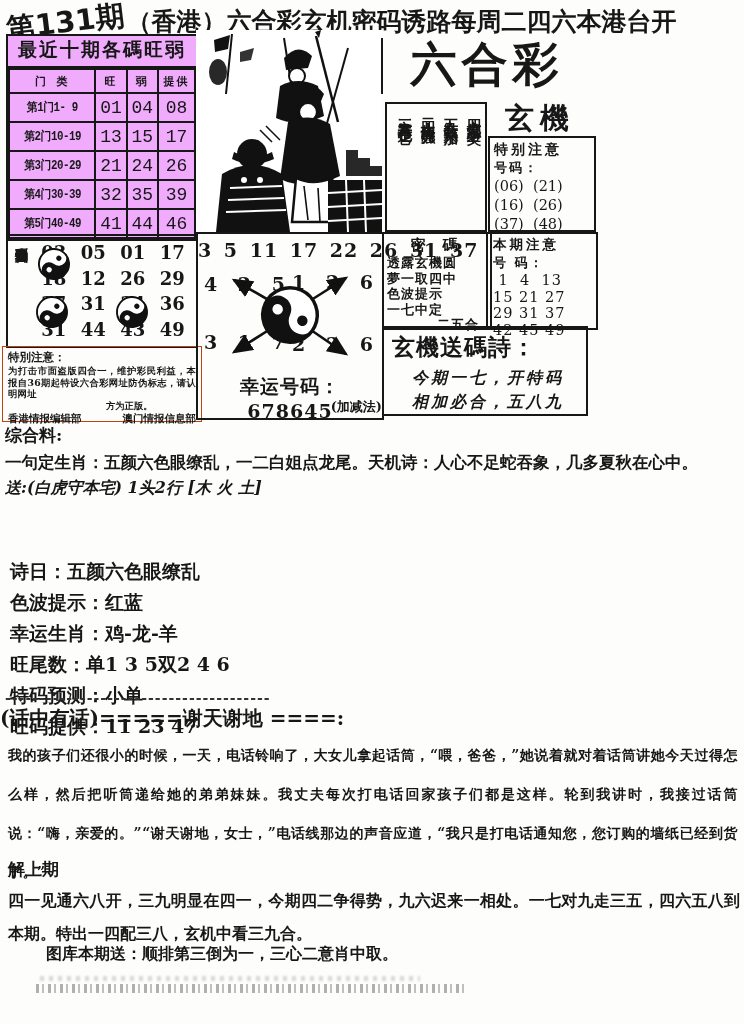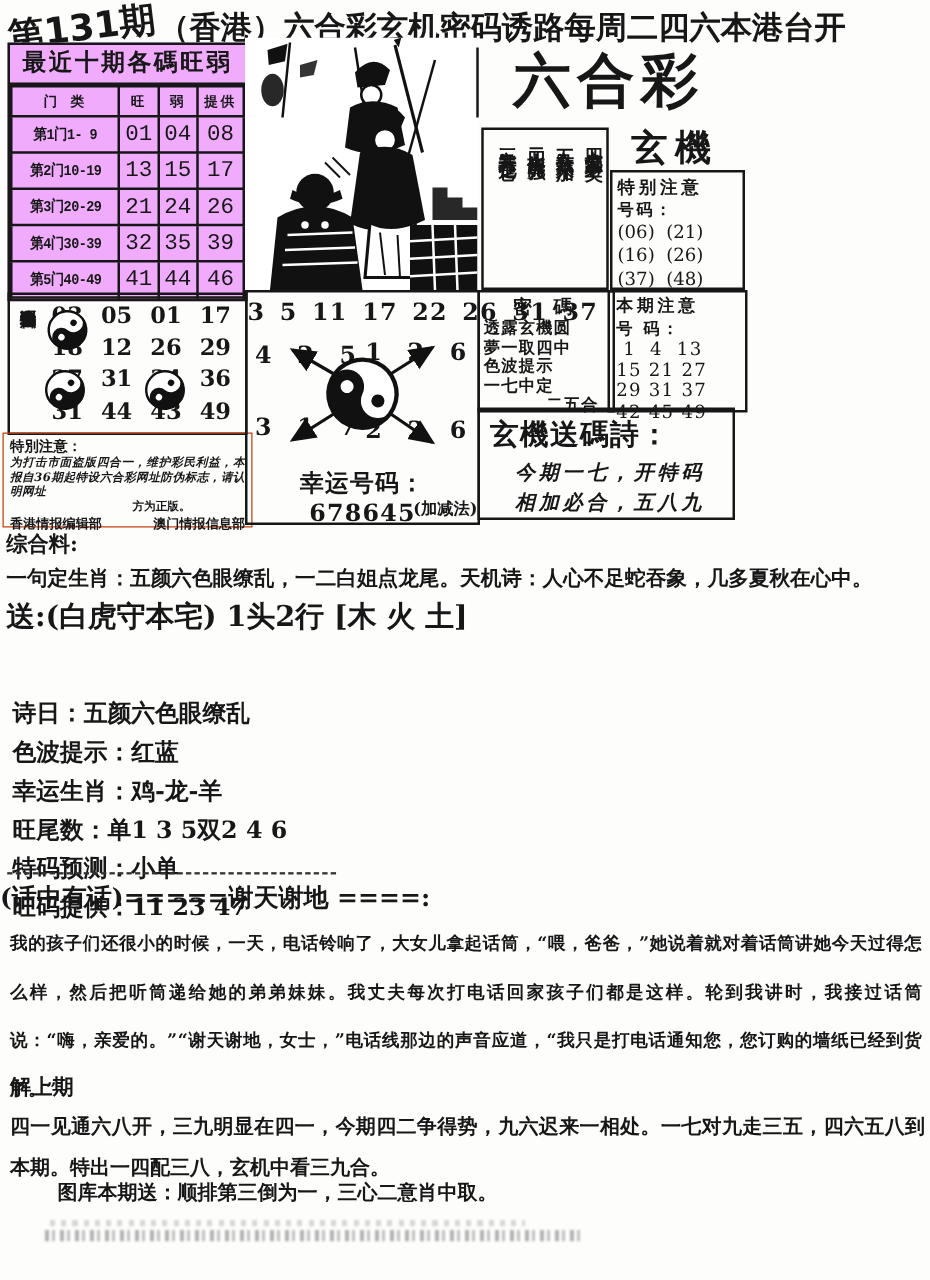--- a/index.html
+++ b/index.html
@@ -52,21 +52,21 @@
            grid-template-columns:repeat(4,1fr);grid-auto-rows:25.5px;font-weight:bold;}
   .lk-grid div{font-size:18px;text-align:center;line-height:25px;}
   .yy-s{position:absolute;width:32px;height:32px;}
   .yy1{left:30px;top:12px;transform:rotate(40deg);}
   .yy2{left:28px;top:60px;transform:rotate(40deg);}
   .yy3{left:108px;top:60px;transform:rotate(40deg);}
 
   
   .noticebox{left:2px;top:346px;width:188px;height:68px;border:1px solid #c2410c;padding:3px 5px;}
   .nt-title{font-size:11.5px;font-weight:800;}
-  .nt-body{font-size:9.3px;font-weight:800;line-height:11.5px;letter-spacing:0.3px;text-align:justify;font-style:italic;}
+  .nt-body{font-size:9.3px;font-weight:800;line-height:11.5px;letter-spacing:0.3px;text-align:justify;}
   .nt-body2{font-size:9.3px;font-weight:800;padding-left:98px;line-height:11px;}
   .nt-signs{display:flex;justify-content:space-between;font-size:10.5px;font-weight:800;margin-top:1px;}
 
   
   .midpanel{left:196px;top:232px;width:184px;height:184px;border:2px solid #171717;}
   .mp-top{position:absolute;left:0;top:5px;width:100%;text-align:center;font-size:19px;
           font-weight:800;word-spacing:4px;letter-spacing:1px;white-space:pre;}
   .mp-c{position:absolute;font-size:19px;font-weight:800;letter-spacing:7px;white-space:pre;}
   .mp-tl{left:6px;top:39px;}  .mp-tr{right:2px;top:37px;}
   .mp-bl{left:6px;top:97px;}  .mp-br{right:2px;top:99px;}
@@ -88,21 +88,21 @@
   
   .giftbox{left:382px;top:326px;width:202px;height:86px;border:2px solid #171717;}
   .gp-title{position:absolute;left:8px;top:4px;font-size:23px;font-weight:900;letter-spacing:1px;}
   .gp-line{position:absolute;font-size:16px;font-weight:800;font-style:italic;letter-spacing:3px;}
   .gp-l1{left:28px;top:40px;}
   .gp-l2{left:28px;top:64px;}
 
   
   .zh-title{left:5px;top:424px;font-size:17px;font-weight:600;}
   .zh-line1{left:5px;top:452px;width:736px;font-size:16.5px;font-weight:600;white-space:nowrap;}
-  .zh-line2{left:5px;top:478px;font-size:23px;font-weight:600;}
+  .zh-line2{left:5px;top:478px;font-size:16px;font-weight:600;font-style:italic;}
   .bx-title{left:38px;top:528px;font-size:19px;font-weight:800;}
   .bx-lines{left:10px;top:556px;}
   .bx-lines div{font-size:19px;font-weight:700;line-height:31px;}
   .sep{left:5px;top:690px;font-size:14px;font-weight:800;letter-spacing:1px;color:#333;}
   .hz-title{left:0;top:705px;font-size:20px;font-weight:800;}
   .hz-par{left:8px;top:736px;width:730px;font-size:14px;font-weight:700;line-height:39px;
           text-align:justify;letter-spacing:0.5px;}
   .jq-title{left:8px;top:858px;font-size:17px;font-weight:700;}
   .jq-par{left:8px;top:884px;width:732px;font-size:16px;font-weight:600;line-height:33px;text-align:justify;}
   .jq-line2{left:46px;top:944px;font-size:16px;font-weight:600;}

